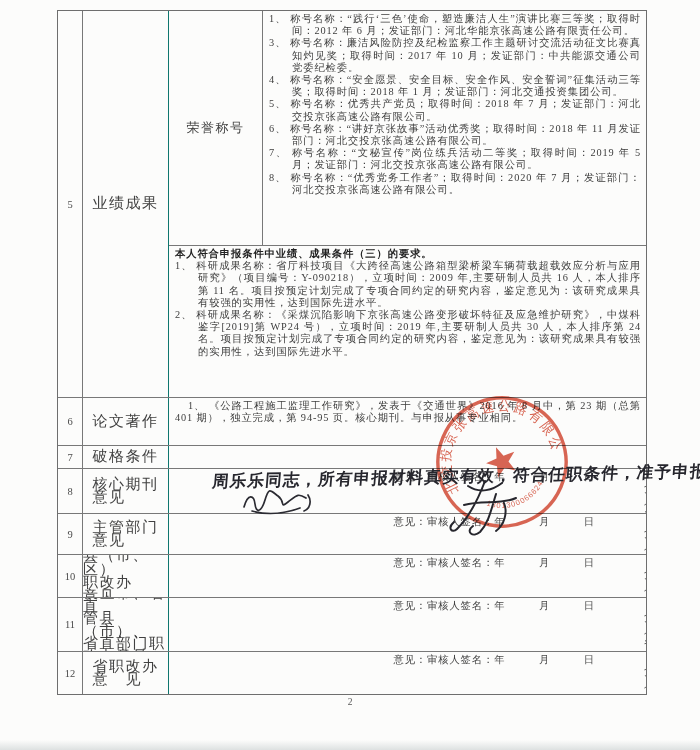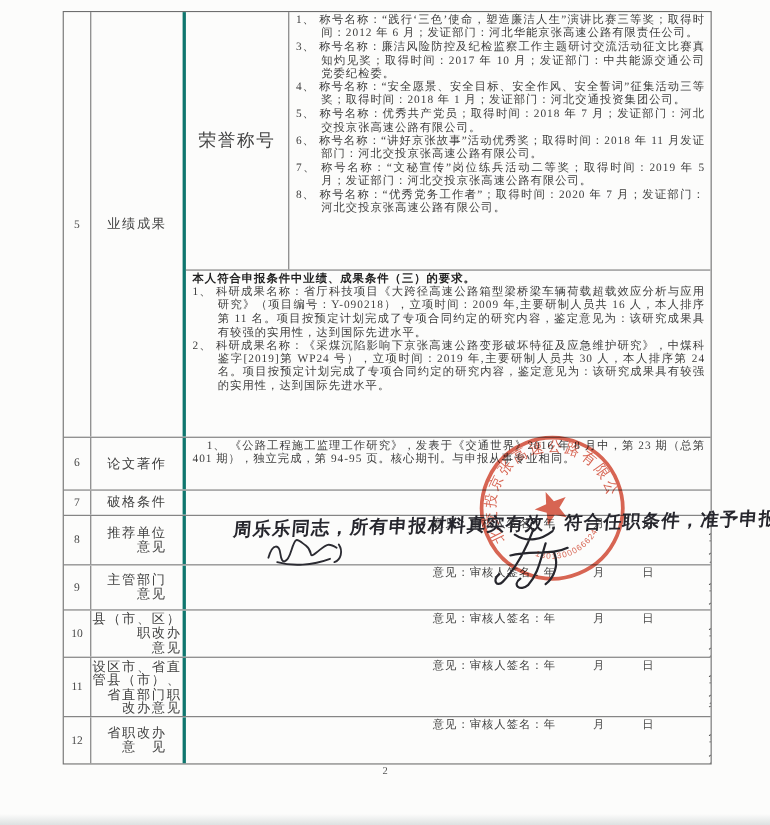--- a/index.html
+++ b/index.html
@@ -5,26 +5,26 @@
   html,body{margin:0;padding:0;}
   body{width:700px;height:750px;background:#ffffff;font-family:"Liberation Serif","DejaVu Serif",serif;}
   .page{position:relative;width:700px;height:750px;background:#fcfcfb;overflow:hidden;color:#3d3d3d;}
 
   
   .doc-table{position:absolute;left:57px;top:10px;width:588px;border:1px solid #6e6e6e;background:transparent;}
   .row{display:flex;border-top:1px solid #787878;overflow:hidden;}
   .row:first-child{border-top:none;}
   .c{box-sizing:border-box;overflow:hidden;}
   .c.num{width:25px;border-right:1px solid #787878;display:flex;align-items:center;justify-content:center;font-size:10.5px;color:#4a4a4a;flex:none;}
-  .c.label{width:86px;border-right:3px solid #0f766e;display:flex;align-items:center;justify-content:center;text-align:right;font-size:12px;letter-spacing:1.5px;line-height:13.5px;color:#414141;flex:none;}
+  .c.label{width:86px;border-right:1px solid #0f766e;display:flex;align-items:center;justify-content:center;text-align:left;font-size:15px;letter-spacing:1.5px;line-height:13.5px;color:#414141;flex:none;}
   .pre{white-space:pre-line;}
   .r5right{flex:1;display:flex;flex-direction:column;min-width:0;}
   .subrow{display:flex;min-height:0;}
   .subrow + .subrow{border-top:1px solid #787878;}
-  .c.sub{width:94px;border-right:1px solid #787878;display:flex;align-items:center;justify-content:center;font-size:16px;letter-spacing:1.5px;color:#414141;flex:none;}
+  .c.sub{width:94px;border-right:1px solid #787878;display:flex;align-items:center;justify-content:center;font-size:13px;letter-spacing:1.5px;color:#414141;flex:none;}
   .c.content{flex:1;padding:2px 5px 1px 6px;font-size:10.3px;line-height:12.2px;letter-spacing:0.9px;text-align:justify;color:#3d3d3d;min-width:0;}
   .item{padding-left:23px;text-indent:-23px;}
   .hdr{font-weight:bold;color:#222;text-indent:0;}
   .body-ind{text-indent:13px;}
 
   
   .opc{display:flex;flex-direction:row;justify-content:flex-end;font-size:10.4px;letter-spacing:0.8px;padding:1px 5px 1px 6px;}
   .ops{position:relative;height:13px;font-family:Liberation Mono, monospace;}
   .leader{position:absolute;left:217px;top:12px;}
   .opd{text-align:right;padding-right:46px;color:#4a4a4a;}
@@ -80,21 +80,21 @@
     </div>
 
     <div class="row" style="height:22px">
       <div class="c num">7</div>
       <div class="c label pre">破格条件</div>
       <div class="c content"></div>
     </div>
 
     <div class="row" style="height:44px">
       <div class="c num">8</div>
-      <div class="c label pre">推荐单位
+      <div class="c label pre">核心期刊
 意见</div>
       <div class="c content opc">
         <div class="opl">意见：</div>
         <div class="ops">
           <span>审核人签名：</span>
           <span class="leader">负责人签名：</span>
         </div>
         <div class="opd">年　　　月　　　日</div>
       </div>
     </div>

